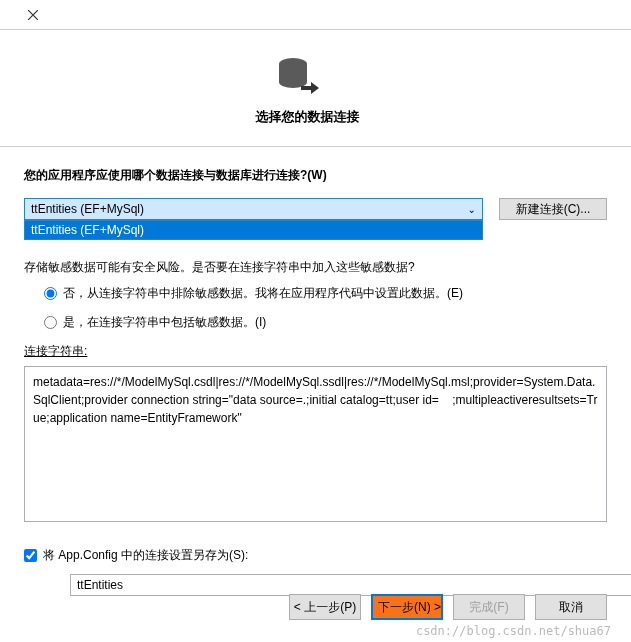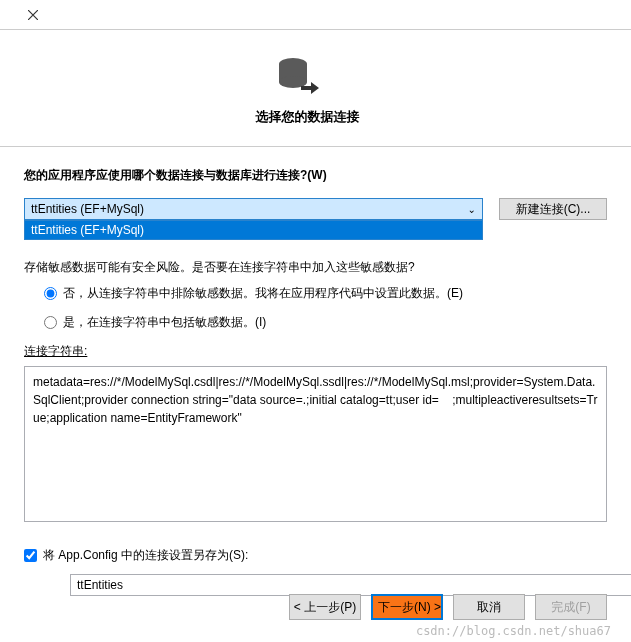--- a/index.html
+++ b/index.html
@@ -108,17 +108,17 @@
     <input type="checkbox" checked="" style="">
     <span>将 App.Config 中的连接设置另存为(S):</span>
   </label>
   
   <input class="config-name-input" type="text" value="ttEntities" style="">
 </div>
 
 <div class="footer">
   <button class="footer-btn">&lt; 上一步(P)</button>
   <button class="footer-btn primary">下一步(N) &gt;</button>
+  <button class="footer-btn" disabled="">完成(F)</button>
   <button class="footer-btn">取消</button>
-  <button class="footer-btn" disabled="">完成(F)</button>
 </div>
 
 <div class="watermark">csdn://blog.csdn.net/shua67</div>
 
 </body></html>

